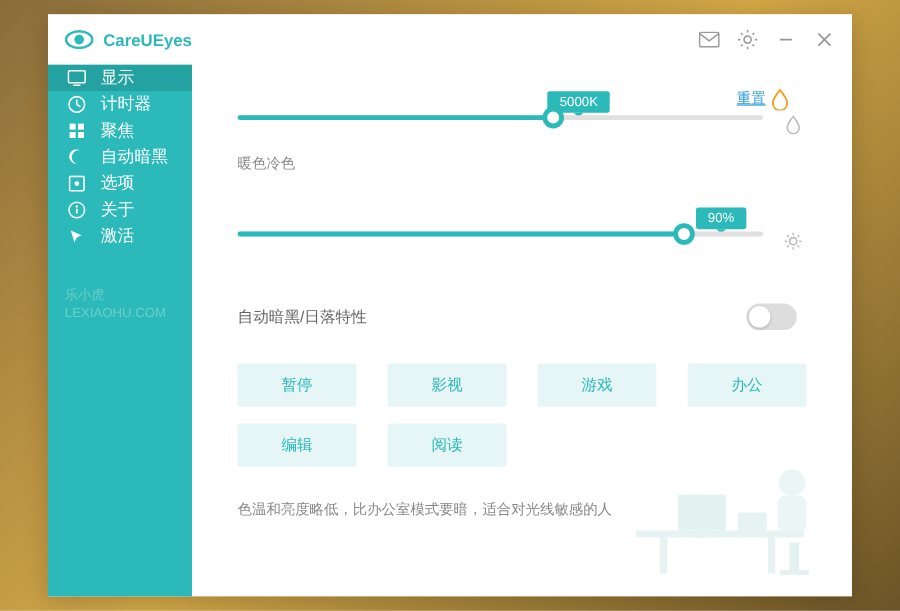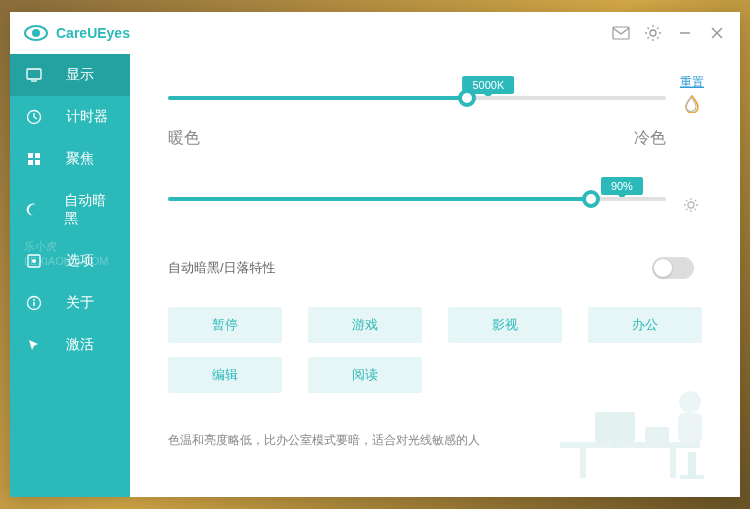--- a/index.html
+++ b/index.html
@@ -1,46 +1,46 @@
 <!DOCTYPE html>
 <html><head>
 <meta charset="utf-8">
 <style>
 *{margin:0;padding:0;box-sizing:border-box;font-family:"Microsoft YaHei",Arial,sans-serif}
 body{background:linear-gradient(135deg,#8a6d3b 0%,#d4a847 50%,#6b5427 100%);display:flex;align-items:center;justify-content:center;height:509px;width:750px}
-.window{width:730px;height:485px;background:#fff;display:flex;flex-direction:column;box-shadow:0 4px 20px rgba(0,0,0,.2)}
+.window{width:670px;height:485px;background:#fff;display:flex;flex-direction:column;box-shadow:0 4px 20px rgba(0,0,0,.2)}
 .titlebar{height:42px;display:flex;align-items:center;padding:0 14px;justify-content:space-between;background:#fff}
 .title-left{display:flex;align-items:center;gap:8px}
 .logo-eye{width:24px;height:16px}
 .app-title{color:#2bb9b9;font-size:14px;font-weight:600}
 .title-right{display:flex;gap:14px;align-items:center}
 .title-btn{width:18px;height:18px;color:#999;cursor:pointer;display:flex;align-items:center;justify-content:center}
 .body{flex:1;display:flex}
 .sidebar{width:120px;background:#2bb9b9;display:flex;flex-direction:column;position:relative}
-.side-item{color:#fff;padding:12px 16px;display:flex;align-items:center;gap:24px;cursor:pointer;font-size:14px}
+.side-item{color:#fff;padding:2px 16px;display:flex;align-items:center;gap:12px;cursor:pointer;font-size:14px}
 .side-item.active{background:#24a2a2}
 .side-icon{width:16px;height:16px;display:flex;align-items:center;justify-content:center}
 .watermark{position:absolute;top:185px;left:14px;color:rgba(255,255,255,.3);font-size:11px;line-height:1.4;pointer-events:none}
 .main{flex:1;padding:28px 38px 20px;position:relative;overflow:hidden}
-.reset-area{position:absolute;right:36px;top:20px;display:flex;flex-direction:column;align-items:center;gap:4px}
+.reset-area{position:absolute;right:52px;top:20px;display:flex;gap:4px}
 .reset-link{color:#2b9bd9;font-size:12px;text-decoration:underline;cursor:pointer}
 .slider-group{margin-bottom:34px}
 .slider-wrap{position:relative;height:36px;display:flex;align-items:flex-start;padding-top:14px}
 .slider-badge{position:absolute;top:-6px;transform:translateX(-50%);background:#2bb9b9;color:#fff;font-size:11px;padding:3px 10px;border-radius:2px;white-space:nowrap}
 .slider-badge::after{content:"";position:absolute;left:50%;bottom:-4px;transform:translateX(-50%);border:4px solid transparent;border-top-color:#2bb9b9;border-bottom:none}
 .track{flex:1;height:4px;background:#e0e0e0;position:relative;border-radius:2px}
 .track-fill{position:absolute;height:100%;background:#2bb9b9;border-radius:2px}
 .thumb{position:absolute;width:18px;height:18px;border-radius:50%;background:#fff;border:4px solid #2bb9b9;top:50%;transform:translate(-50%,-50%)}
 .end-icon{width:22px;margin-left:14px;color:#999;display:flex;align-items:center;justify-content:center}
-.slider-labels{display:flex;justify-content:space-between;color:#888;font-size:16px;margin-top:10px;padding-right:36px}
+.slider-labels{display:flex;color:#888;font-size:12px;margin-top:10px;padding-right:36px}
 .toggle-row{display:flex;align-items:center;justify-content:space-between;margin:38px 0 28px;padding-right:8px}
 .toggle-label{color:#666;font-size:13px}
 .toggle{width:42px;height:22px;background:#ddd;border-radius:11px;position:relative;cursor:pointer}
 .toggle-knob{position:absolute;width:18px;height:18px;border-radius:50%;background:#fff;top:2px;left:2px;box-shadow:0 1px 3px rgba(0,0,0,.2)}
-.modes{display:grid;grid-template-columns:repeat(4,1fr);gap:14px 26px;margin-bottom:39px}
+.modes{display:grid;grid-template-columns:repeat(4,1fr);gap:14px 26px;margin-bottom:27px}
 .mode-btn{padding:9px 0;text-align:center;background:#e6f5f5;color:#2bb9b9;font-size:13px;cursor:pointer;border-radius:2px}
 .mode-btn.active{background:#2bb9b9;color:#fff}
 .desc{color:#888;font-size:12px}
 .illustration{position:absolute;right:10px;bottom:10px;width:180px;height:130px;opacity:.5;pointer-events:none}
 </style>
 </head>
 <body>
 
 <div class="window">
   <div class="titlebar">
@@ -194,22 +194,22 @@
 
       <div class="toggle-row">
         <span class="toggle-label">自动暗黑/日落特性</span>
         <div class="toggle">
           <div class="toggle-knob"></div>
         </div>
       </div>
 
       <div class="modes">
         <div class="mode-btn">暂停</div>
+        <div class="mode-btn">影视</div>
         <div class="mode-btn">游戏</div>
-        <div class="mode-btn">影视</div>
         <div class="mode-btn">办公</div>
         <div class="mode-btn">编辑</div>
         <div class="mode-btn">阅读</div>
       </div>
 
       <div class="desc">色温和亮度略低，比办公室模式要暗，适合对光线敏感的人</div>
 
       <svg class="illustration" viewBox="0 0 180 130">
         <rect x="10" y="85" width="140" height="6" fill="#d0e8e8"></rect>
         <rect x="30" y="91" width="6" height="30" fill="#d0e8e8"></rect>

